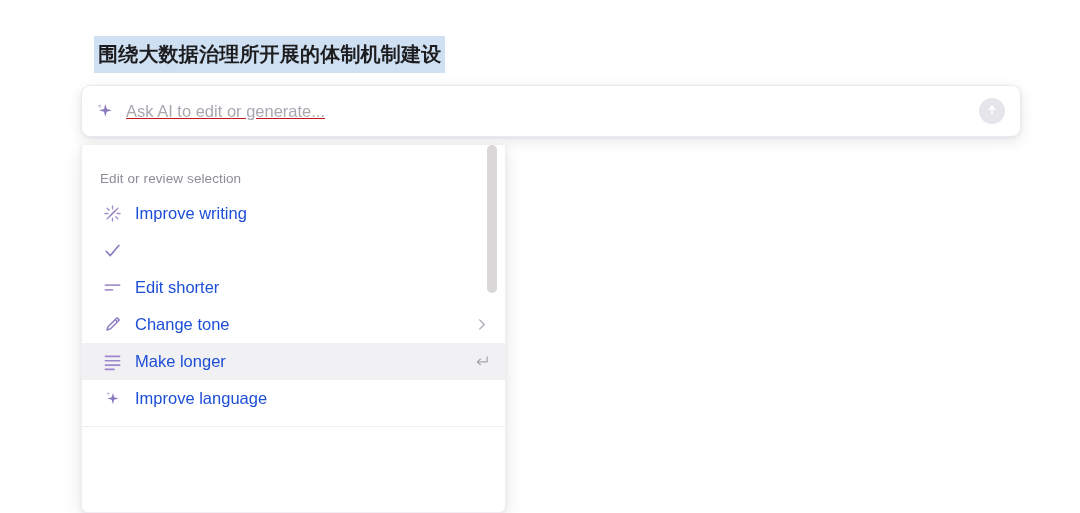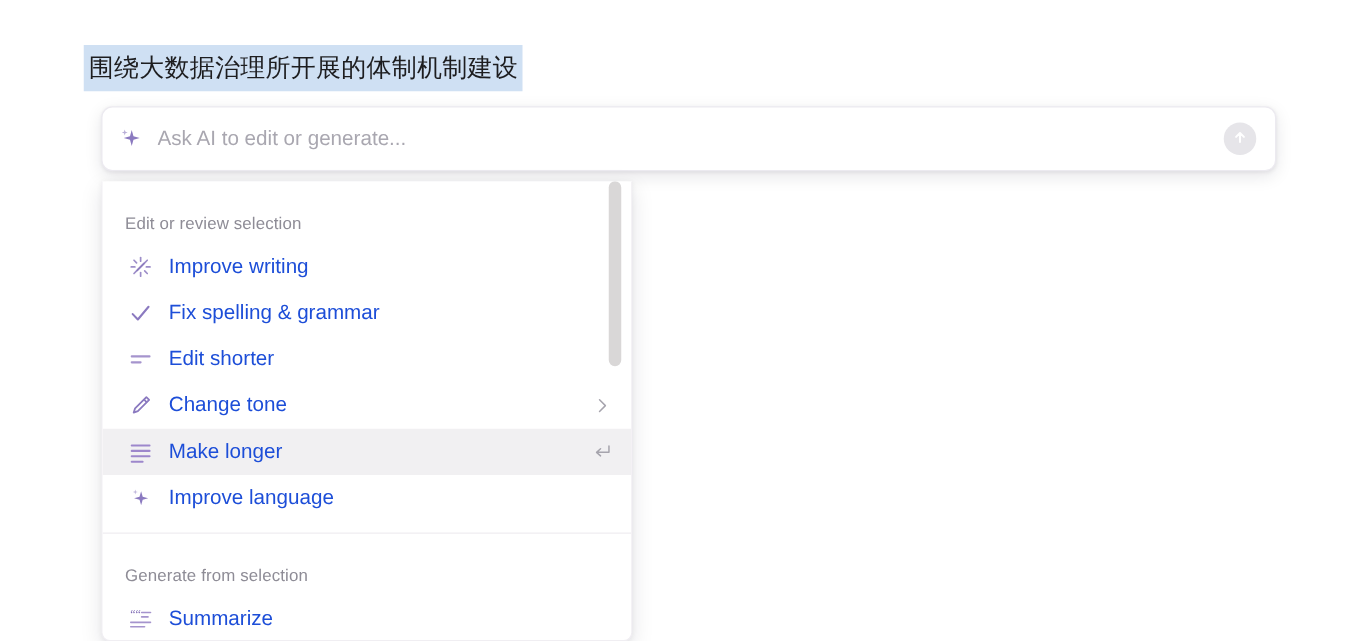--- a/index.html
+++ b/index.html
@@ -16,24 +16,25 @@
   #page {
     position: relative;
     width: 1080px;
     height: 513px;
     background: #ffffff;
   }
 
   
   .doc-area {
     position: absolute;
-    left: 67px;
+    left: 94px;
     top: 36px;
     width: 900px;
     height: 38px;
+    font-weight: bold;
   }
   .selected-text {
     display: inline-block;
     background: #cfe0f3;
     color: #1d1d1f;
     font-size: 20px;
     line-height: 30px;
     padding: 3px 4px 4px 4px;
     letter-spacing: 0.2px;
     white-space: nowrap;
@@ -66,20 +67,21 @@
   .ai-input {
     flex: 1 1 auto;
     border: none;
     outline: none;
     background: transparent;
     font-size: 16.5px;
     color: #b91c1c;
     font-family: "Liberation Sans", "DejaVu Sans", sans-serif;
     padding: 0;
     height: 30px;
+    text-decoration: underline;
   }
   .ai-input::placeholder {
     color: #a9a7b0;
     opacity: 1;
   }
   .submit-btn {
     flex: 0 0 auto;
     width: 26px;
     height: 26px;
     margin-right: 15px;
@@ -229,21 +231,20 @@
         </span>
         <span class="mi-label">Improve writing</span>
       </div>
 
       <div class="menu-item">
         <span class="mi-icon">
           <svg width="19" height="19" viewBox="0 0 24 24" aria-hidden="true">
             <path d="M4 13 L9.2 18.4 L20 5.6" stroke="#8b7ac0" stroke-width="2.1" fill="none" stroke-linecap="round" stroke-linejoin="round"></path>
           </svg>
         </span>
-        <span class="mi-label">Fix spelling &amp; grammar</span>
       </div>
 
       <div class="menu-item">
         <span class="mi-icon">
           <svg width="19" height="19" viewBox="0 0 24 24" aria-hidden="true">
             <g stroke="#a594cd" stroke-width="2.1" stroke-linecap="round">
               <line x1="3" y1="9" x2="21" y2="9"></line>
               <line x1="3" y1="15" x2="12" y2="15"></line>
             </g>
           </svg>
@@ -291,37 +292,19 @@
             <path d="M12.5 5 L14.1 10.5 L19.6 12.1 L14.1 13.7 L12.5 19.2 L10.9 13.7 L5.4 12.1 L10.9 10.5 Z" fill="#8b7ac0"></path>
             <path d="M6.6 3.2 L7.2 5.2 L9.2 5.8 L7.2 6.4 L6.6 8.4 L6 6.4 L4 5.8 L6 5.2 Z" fill="#bdb3da"></path>
           </svg>
         </span>
         <span class="mi-label">Improve language</span>
       </div>
     </div>
 
     <div class="divider"></div>
 
-    <div class="menu-section">
-      <div class="section-title">Generate from selection</div>
-
-      <div class="menu-item">
-        <span class="mi-icon">
-          <svg width="19" height="19" viewBox="0 0 24 24" aria-hidden="true">
-            <text x="1.5" y="10.5" font-size="12" font-family="Liberation Serif, serif" fill="#7f6bb5">““</text>
-            <g stroke="#a594cd" stroke-width="1.6" stroke-linecap="round">
-              <line x1="13" y1="5" x2="22" y2="5"></line>
-              <line x1="13" y1="9.5" x2="19.5" y2="9.5"></line>
-              <line x1="2" y1="15" x2="22" y2="15"></line>
-              <line x1="2" y1="19.5" x2="16" y2="19.5"></line>
-            </g>
-          </svg>
-        </span>
-        <span class="mi-label">Summarize</span>
-      </div>
-    </div>
 
     <div class="scrollbar-track">
       <div class="scrollbar-thumb"></div>
     </div>
 
   </div>
 </div>
 
 </body></html>

